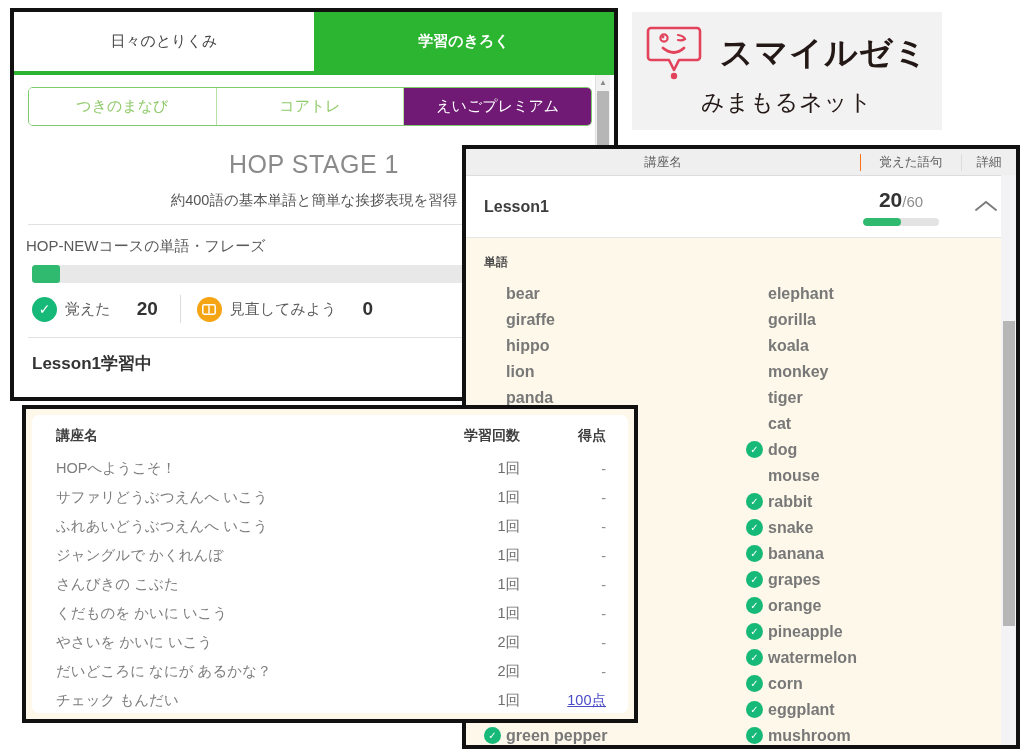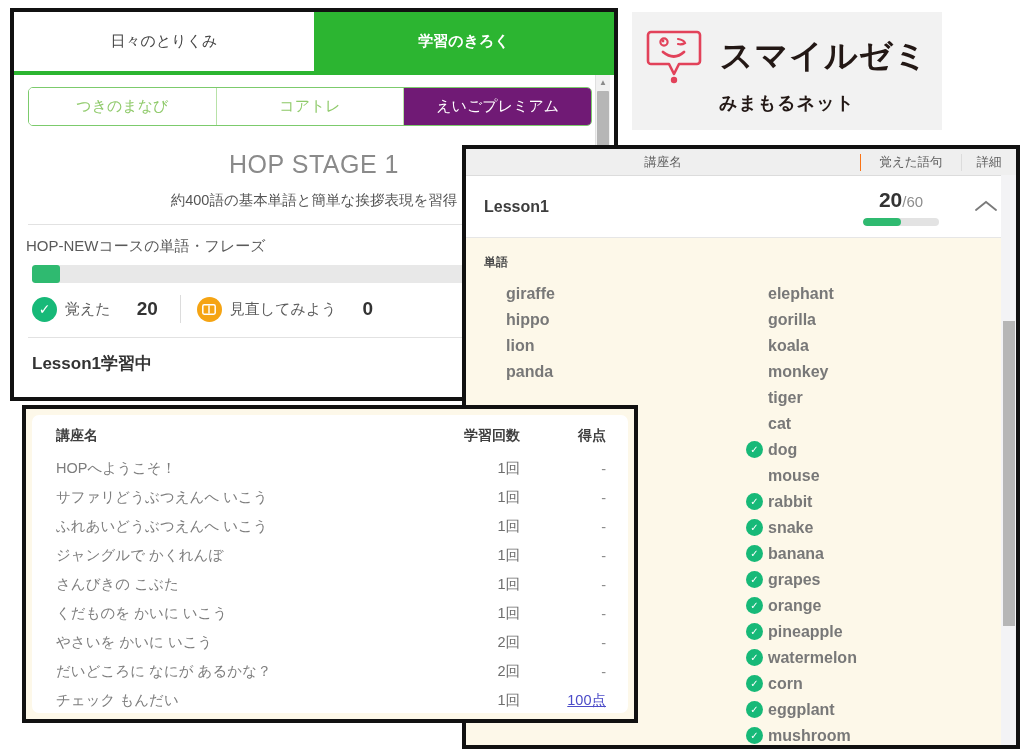--- a/index.html
+++ b/index.html
@@ -83,21 +83,21 @@
 
   
   #panel-logo{
     position:absolute;left:632px;top:12px;width:310px;height:118px;
     background:#f2f2f2;display:flex;align-items:center;justify-content:center;
   }
   .logo-inner{display:flex;flex-direction:column;align-items:center;}
   .logo-top{display:flex;align-items:center;gap:8px;}
   .logo-mark{width:56px;height:56px;position:relative;margin-right:10px;}
   .logo-text-1{font-size:33px;font-weight:bold;color:#231815;letter-spacing:1px;line-height:1;}
-  .logo-text-2{font-size:18px;font-weight:bold;color:#231815;letter-spacing:1px;margin-top:7px;}
+  .logo-text-2{font-size:23px;font-weight:normal;color:#231815;letter-spacing:1px;margin-top:7px;}
 
   
   #panel-vocab{
     position:absolute;left:462px;top:145px;width:558px;height:604px;
     border:4px solid #111111;box-sizing:border-box;background:#fdf8e9;overflow:hidden;
   }
   .vocab-header{
     display:flex;height:26px;background:#efefef;border-bottom:1px solid #dcdcdc;
     font-size:12.5px;color:#606060;align-items:center;
   }
@@ -262,20 +262,23 @@
         <polyline points="1,10 11,2 21,10" fill="none" stroke="#7a7a7a" stroke-width="1.8" stroke-linecap="round"></polyline>
       </svg>
     </div>
   </div>
 
   <div class="vocab-body">
     <div class="vocab-section-title">単語</div>
     <div class="word-cols" id="wordCols">
         <div class="word-col">
           <div class="word-item unknown">
+            <span>bear</span>
+          </div>
+          <div class="word-item unknown">
             <span>giraffe</span>
           </div>
           <div class="word-item unknown">
             <span>hippo</span>
           </div>
           <div class="word-item unknown">
             <span>lion</span>
           </div>
           <div class="word-item unknown">
             <span>panda</span>

